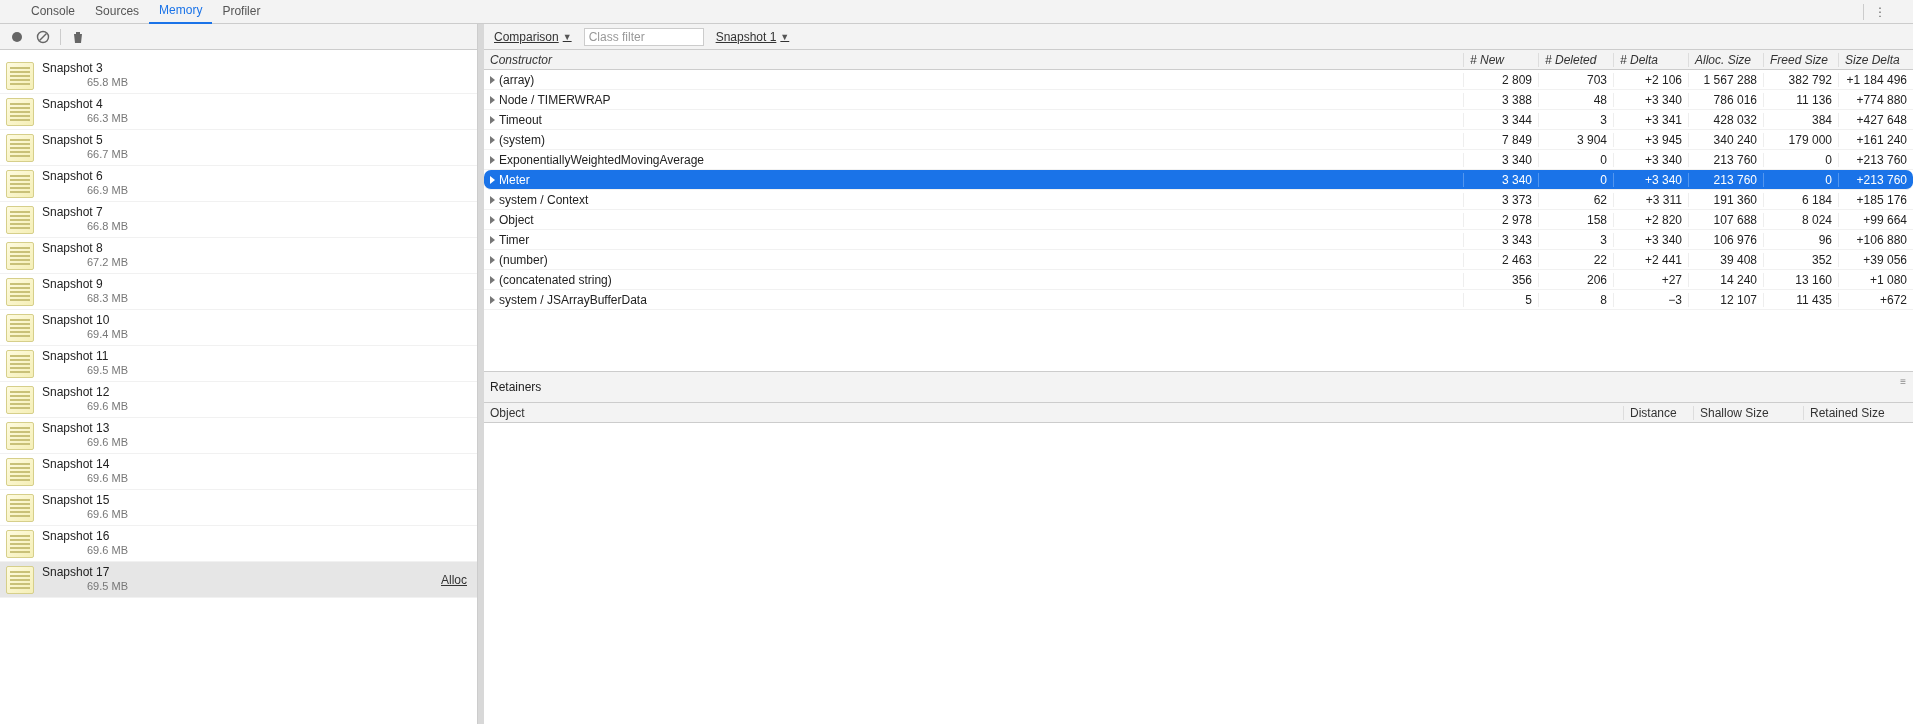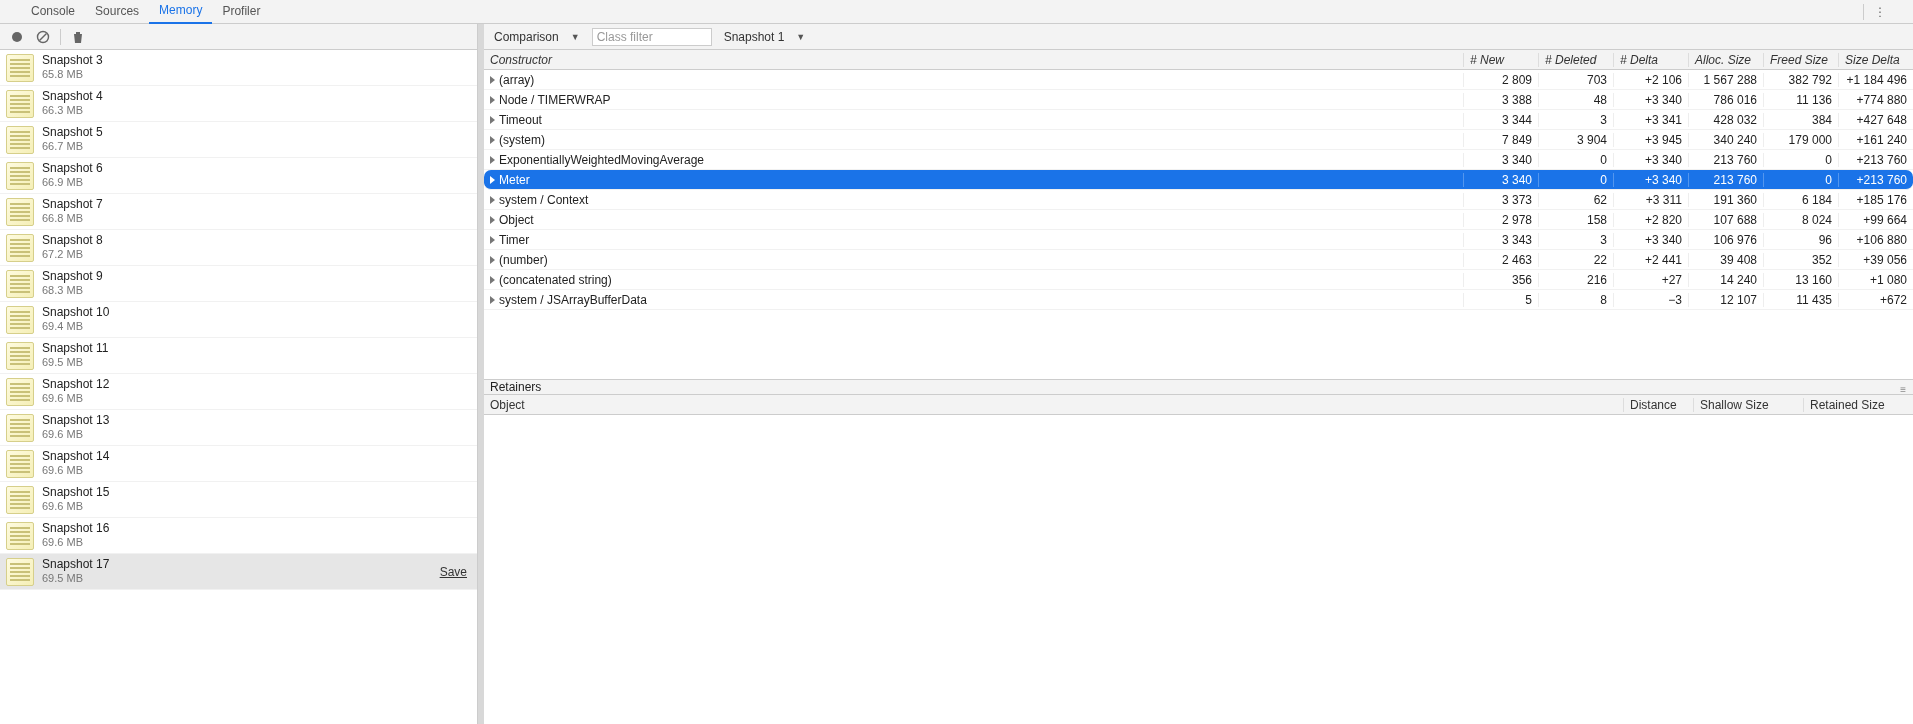--- a/index.html
+++ b/index.html
@@ -10,40 +10,40 @@
 .top-tab { padding: 4px 10px 5px 10px; color: #555; cursor: pointer; }
 .top-tab.active { color: #1a73e8; border-bottom: 2px solid #1a73e8; }
 .top-tabs .spacer { flex: 1; }
 .top-tabs .menu-icon, .top-tabs .dock-icon { color: #666; padding: 0 6px; cursor: pointer; }
 .top-tabs .divider { width: 1px; height: 16px; background: #ccc; margin: 0 4px; }
 
 
 .main { display: flex; flex: 1; min-height: 0; }
 
 
-.sidebar { width: 478px; border-right: 1px solid #ccc; display: flex; flex-direction: column; background: #fff;}
+.sidebar { width: 478px; border-right: 1px solid #ccc; display: flex; flex-direction: column; background: #fff; gap: 8px;}
 .sidebar-toolbar { display: flex; align-items: center; height: 26px; border-bottom: 1px solid #ccc; padding: 0 6px; gap: 4px; background: #f3f3f3;}
 .sidebar-toolbar .sep { width: 1px; height: 16px; background: #ccc; margin: 0 2px; }
 .sidebar-toolbar svg { display: block; }
 .tb-btn { width: 22px; height: 22px; display: flex; align-items: center; justify-content: center; cursor: pointer; border-radius: 3px; }
 
 .snapshot-list { flex: 1; overflow-y: auto; }
 .snapshot { display: flex; align-items: center; height: 36px; padding: 2px 6px; border-bottom: 1px solid #f1f1f1; cursor: pointer;}
 .snapshot.selected { background: #e6e6e6; }
 .snap-icon { width: 28px; height: 28px; margin-right: 8px; background: linear-gradient(135deg,#fefbdf 0%,#f5efb7 100%); border:1px solid #d6cf8a; border-radius:2px; position: relative; }
 .snap-icon::before { content:""; position:absolute; left:3px; right:3px; top:4px; height:2px; background:#c9c178; box-shadow: 0 4px 0 #c9c178, 0 8px 0 #c9c178, 0 12px 0 #c9c178, 0 16px 0 #c9c178; }
 .snap-text { display: flex; flex-direction: column; line-height: 1.15;}
 .snap-name { color: #222; }
-.snap-size { color: #777; font-size: 11px; }
+.snap-size { color: #777; font-size: 11px; margin-left: 45px; }
 .snap-save { color: #333; text-decoration: underline; margin-left: auto; padding-right: 4px; cursor: pointer; }
 
 
 .content { flex: 1; display: flex; flex-direction: column; position: relative; }
 .content-toolbar { display: flex; align-items: center; height: 26px; border-bottom: 1px solid #ccc; padding: 0 6px; gap: 8px; background: #f3f3f3;}
-.dropdown { display: flex; align-items: center; gap: 12px; color: #333; cursor: pointer; padding: 0 4px;}
+.dropdown { display: flex; align-items: center; gap: 4px; color: #333; cursor: pointer; padding: 0 4px; text-decoration: underline;}
 .dropdown .caret { font-size: 9px; color: #555; }
 .class-filter { width: 120px; height: 18px; border: 1px solid #ccc; padding: 0 4px; background: #fff; color: #333;}
 .class-filter::placeholder { color: #999; }
 
 
 .table-header, .row { display: grid; grid-template-columns: 1fr 75px 75px 75px 75px 75px 75px; }
 .table-header { background: #f3f3f3; border-bottom: 1px solid #ccc; height: 20px; align-items: center; font-style: italic; }
 .th { padding: 0 6px; color: #333; border-left: 1px solid #ddd; white-space: nowrap; overflow:hidden;}
 .th:first-child { border-left: none; }
 .th.num { text-align: left; }
@@ -52,21 +52,21 @@
 .row { height: 20px; align-items: center; border-bottom: 1px solid #f1f1f1;}
 .row .cell { padding: 0 6px; border-left: 1px solid #eee; }
 .row .cell:first-child { border-left: none; display: flex; align-items: center; gap: 4px;}
 .row .cell.num { text-align: right; font-variant-numeric: tabular-nums;}
 .row.selected { background: #1a73e8; color: #fff; border-radius: 7px; }
 .row.selected .cell { border-left-color: rgba(255,255,255,0.25); }
 .tri { width: 0; height: 0; border-top: 4px solid transparent; border-bottom: 4px solid transparent; border-left: 5px solid #777; flex-shrink:0;}
 .row.selected .tri { border-left-color: #fff; }
 
 
-.retainers-bar { background: #f3f3f3; border-top: 1px solid #ccc; border-bottom: 1px solid #ccc; height: 16px; display: flex; align-items: center; padding: 0 6px; position: relative;}
+.retainers-bar { background: #f3f3f3; border-top: 1px solid #ccc; border-bottom: 1px solid #ccc; height: 32px; display: flex; align-items: center; padding: 0 6px; position: relative;}
 .retainers-bar .grip { position:absolute; right:6px; top:4px; color:#888; font-size:10px; letter-spacing:1px;}
 .retainers-header { display: grid; grid-template-columns: 1fr 70px 110px 110px; background: #f3f3f3; border-bottom: 1px solid #ccc; height: 20px; align-items: center;}
 .retainers-header .th { border-left: 1px solid #ddd; }
 .retainers-header .th:first-child { border-left:none;}
 .retainers-body { flex: 1; background: #fff; }
 
 
 .rows::-webkit-scrollbar { width: 14px; }
 .rows::-webkit-scrollbar-track { background: #f3f3f3; }
 .rows::-webkit-scrollbar-thumb { background: #c6c6c6; border: 3px solid #f3f3f3; border-radius: 8px;}
@@ -210,21 +210,21 @@
               <span class="snap-name">Snapshot 16</span>
               <span class="snap-size">69.6 MB</span>
             </div>
           </div>
           <div class="snapshot selected">
             <div class="snap-icon"></div>
             <div class="snap-text">
               <span class="snap-name">Snapshot 17</span>
               <span class="snap-size">69.5 MB</span>
             </div>
-            <span class="snap-save">Save</span>
+            <span class="snap-save">Alloc</span>
           </div>
         </div>
   </div>
   <div class="sidebar-scroll-gutter"></div>
   </div>
 
   <div class="content">
 
     <div class="content-toolbar">
       <div class="dropdown">
@@ -368,21 +368,21 @@
           <div class="cell num">39 408</div>
           <div class="cell num">352</div>
           <div class="cell num">+39 056</div>
         </div>
         <div class="row">
           <div class="cell">
             <span class="tri"></span>
             <span>(concatenated string)</span>
           </div>
           <div class="cell num">356</div>
-          <div class="cell num">216</div>
+          <div class="cell num">206</div>
           <div class="cell num">+27</div>
           <div class="cell num">14 240</div>
           <div class="cell num">13 160</div>
           <div class="cell num">+1 080</div>
         </div>
         <div class="row">
           <div class="cell">
             <span class="tri"></span>
             <span>system / JSArrayBufferData</span>
           </div>

